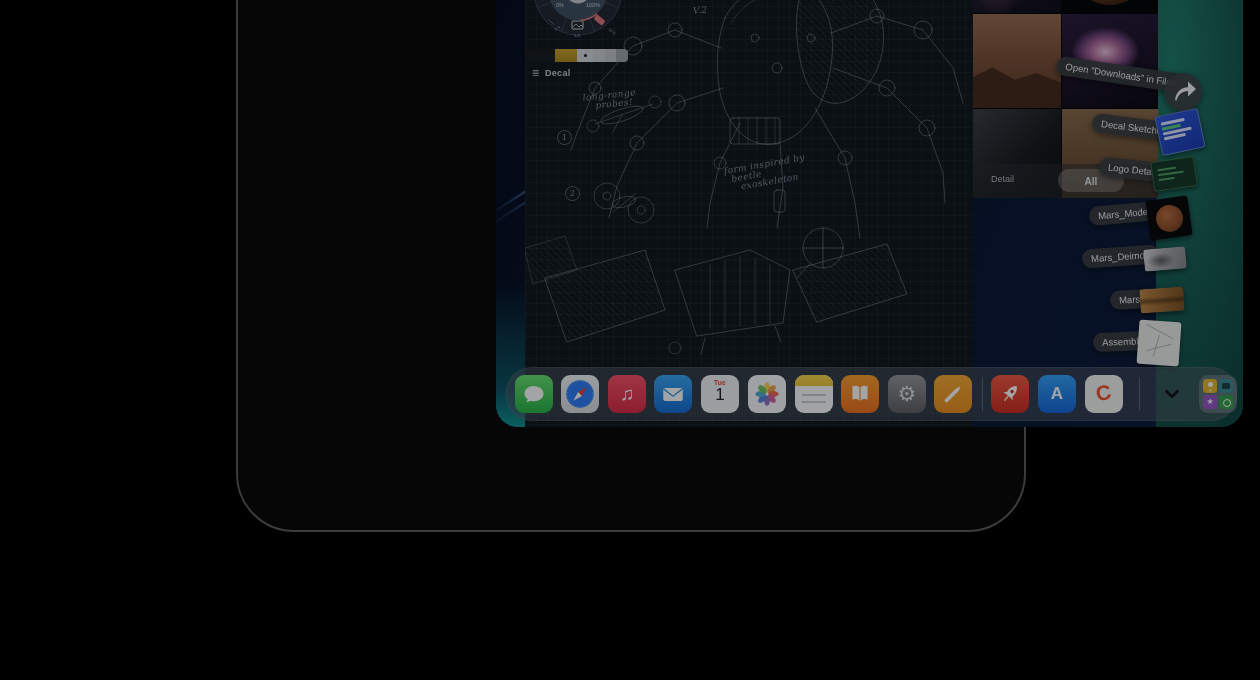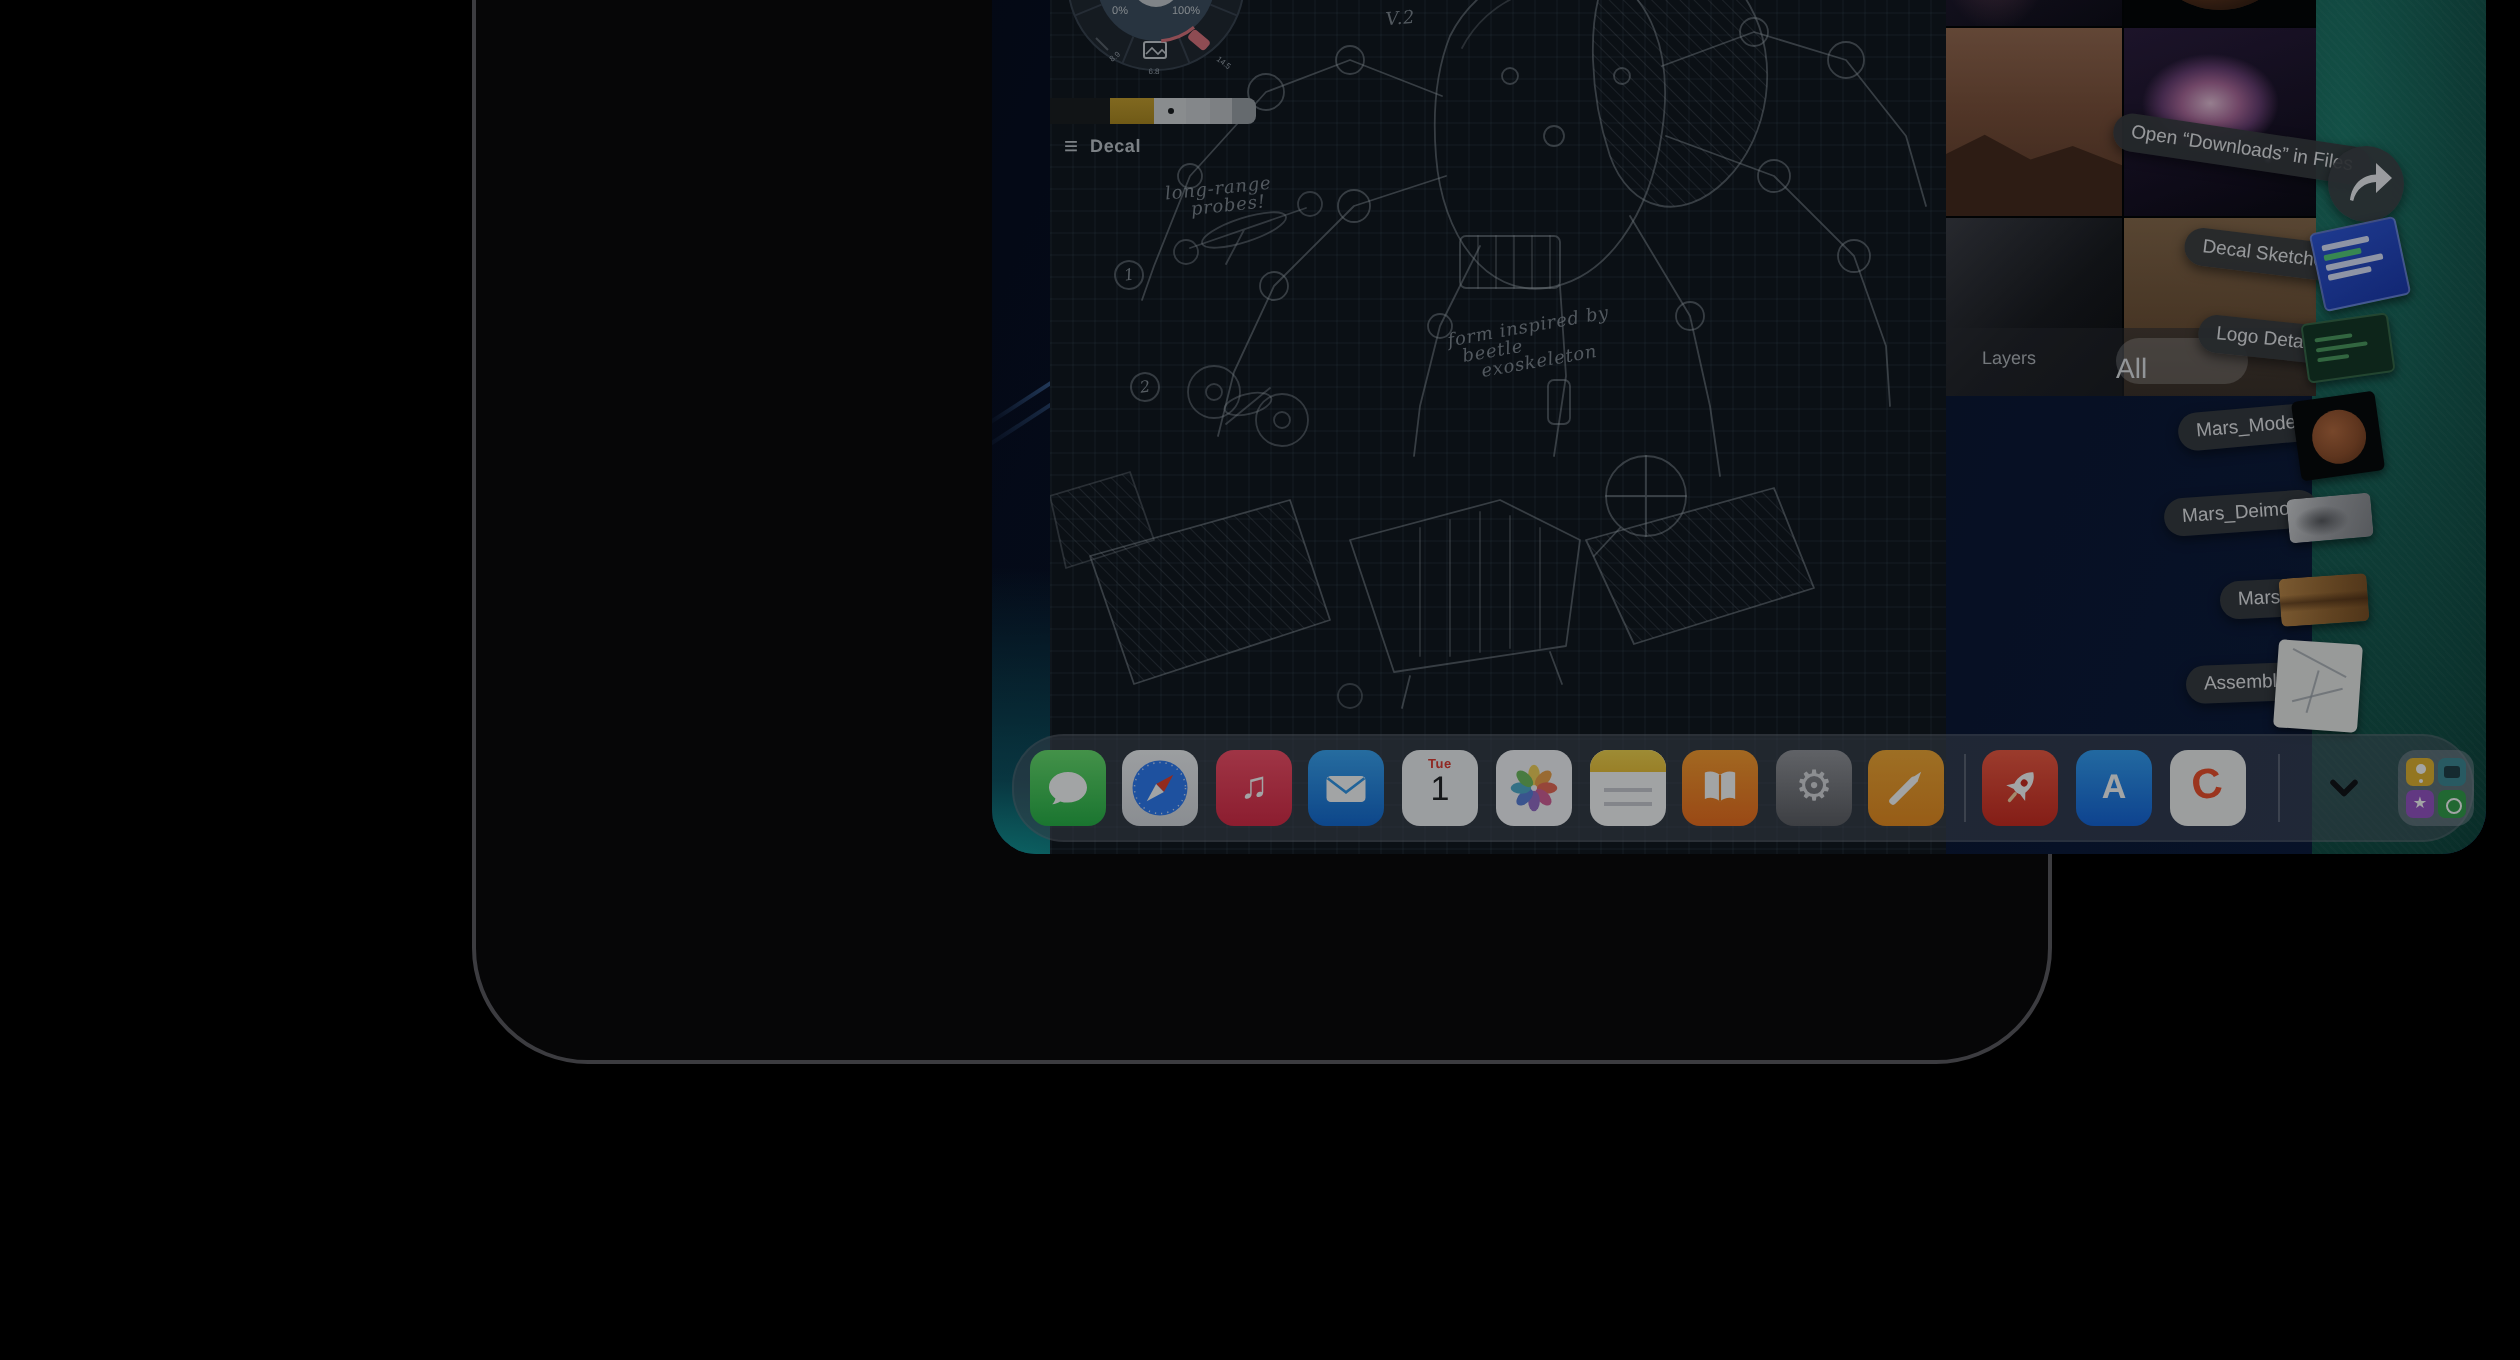--- a/index.html
+++ b/index.html
@@ -53,21 +53,21 @@
     clip-path:polygon(0 45%,22% 28%,48% 50%,72% 38%,100% 55%,100% 100%,0 100%);background:#47291a;}
   .ph-neb2{left:89px;top:96px;width:96px;height:94px;background:
     radial-gradient(36px 26px at 45% 40%, #ecc4dc 0%, #b06a9c 40%, #6a3d72 68%, rgba(0,0,0,0) 95%),
     radial-gradient(3px 3px at 75% 70%, rgba(230,220,255,.9), rgba(0,0,0,0) 70%),
     linear-gradient(160deg,#2c1b3c 0%,#150d20 70%,#0a0710 100%);}
   .ph-bw{left:0;top:191px;width:88px;height:89px;background:linear-gradient(135deg,#3d3d44 0%,#19191d 55%,#0a0a0c 100%);}
   .ph-rover{left:89px;top:191px;width:96px;height:89px;background:linear-gradient(#8a6a4a 0%,#6e4f33 65%,#53371e 100%);}
   .phototabs{position:absolute;left:0;top:246px;width:185px;height:34px;background:rgba(42,42,48,.55);}
   .tab-months{position:absolute;left:18px;top:10px;font-size:9px;color:#b6b9be;}
   .tab-all-pill{position:absolute;left:85px;top:5px;width:66px;height:23px;border-radius:12px;background:rgba(255,255,255,.22);}
-  .tab-all{position:absolute;left:0;top:7px;width:100%;font-size:14px;color:#e6e8ea;}
+  .tab-all{position:absolute;left:0;top:7px;width:100%;text-align:center;font-size:10px;color:#e6e8ea;font-weight:bold;}
   
   .pill{position:absolute;background:rgba(57,59,63,.94);color:#ededef;font-size:9.5px;padding:4px 9px;border-radius:10px;white-space:nowrap;box-shadow:0 2px 6px rgba(0,0,0,.5);}
   .thumb{position:absolute;border-radius:3px;box-shadow:0 2px 5px rgba(0,0,0,.55);}
   .th-decal{left:662px;top:194px;width:44px;height:40px;transform:rotate(-12deg);background:linear-gradient(160deg,#2e56da,#1c3ab2);border:1px solid rgba(255,255,255,.3);padding:4px 4px;box-sizing:border-box;}
   .th-decal i{display:block;height:3px;border-radius:1px;margin:2px 0;background:#dfe6ff;}
   .th-decal i.g{background:#58d07a;width:55%;}
   .th-decal i:nth-child(1){width:70%;}
   .th-decal i:nth-child(3){width:85%;}
   .th-decal i:nth-child(4){width:65%;}
   .th-logo{left:656px;top:241px;width:44px;height:30px;transform:rotate(-8deg);background:#143723;border:1px solid rgba(120,200,140,.35);padding:4px 5px;box-sizing:border-box;}
@@ -291,21 +291,21 @@
       <div class="photos">
         <div class="ph ph-neb1"></div>
         <div class="ph ph-mars">
             <div class="planet"></div>
           </div>
         <div class="ph ph-land"></div>
         <div class="ph ph-neb2"></div>
         <div class="ph ph-bw"></div>
         <div class="ph ph-rover"></div>
         <div class="phototabs">
-          <span class="tab-months">Layers</span>
+          <span class="tab-months">Detail</span>
           <div class="tab-all-pill">
             <span class="tab-all">All</span>
           </div>
         </div>
       </div>
 
       <div class="pill" style="left:560px;top:147px;transform:rotate(8.5deg);">Open “Downloads” in Files</div>
       <div class="share-btn">
         <svg width="38" height="38" viewBox="0 0 38 38">
             <path d="M11,27 C12,19 17,14.5 24,14.2 L24,8.5 L32,16 L24,23.5 L24,18 C18.5,18.2 14,21.5 12.6,27.5 Z" fill="#f2f3f5"></path>

